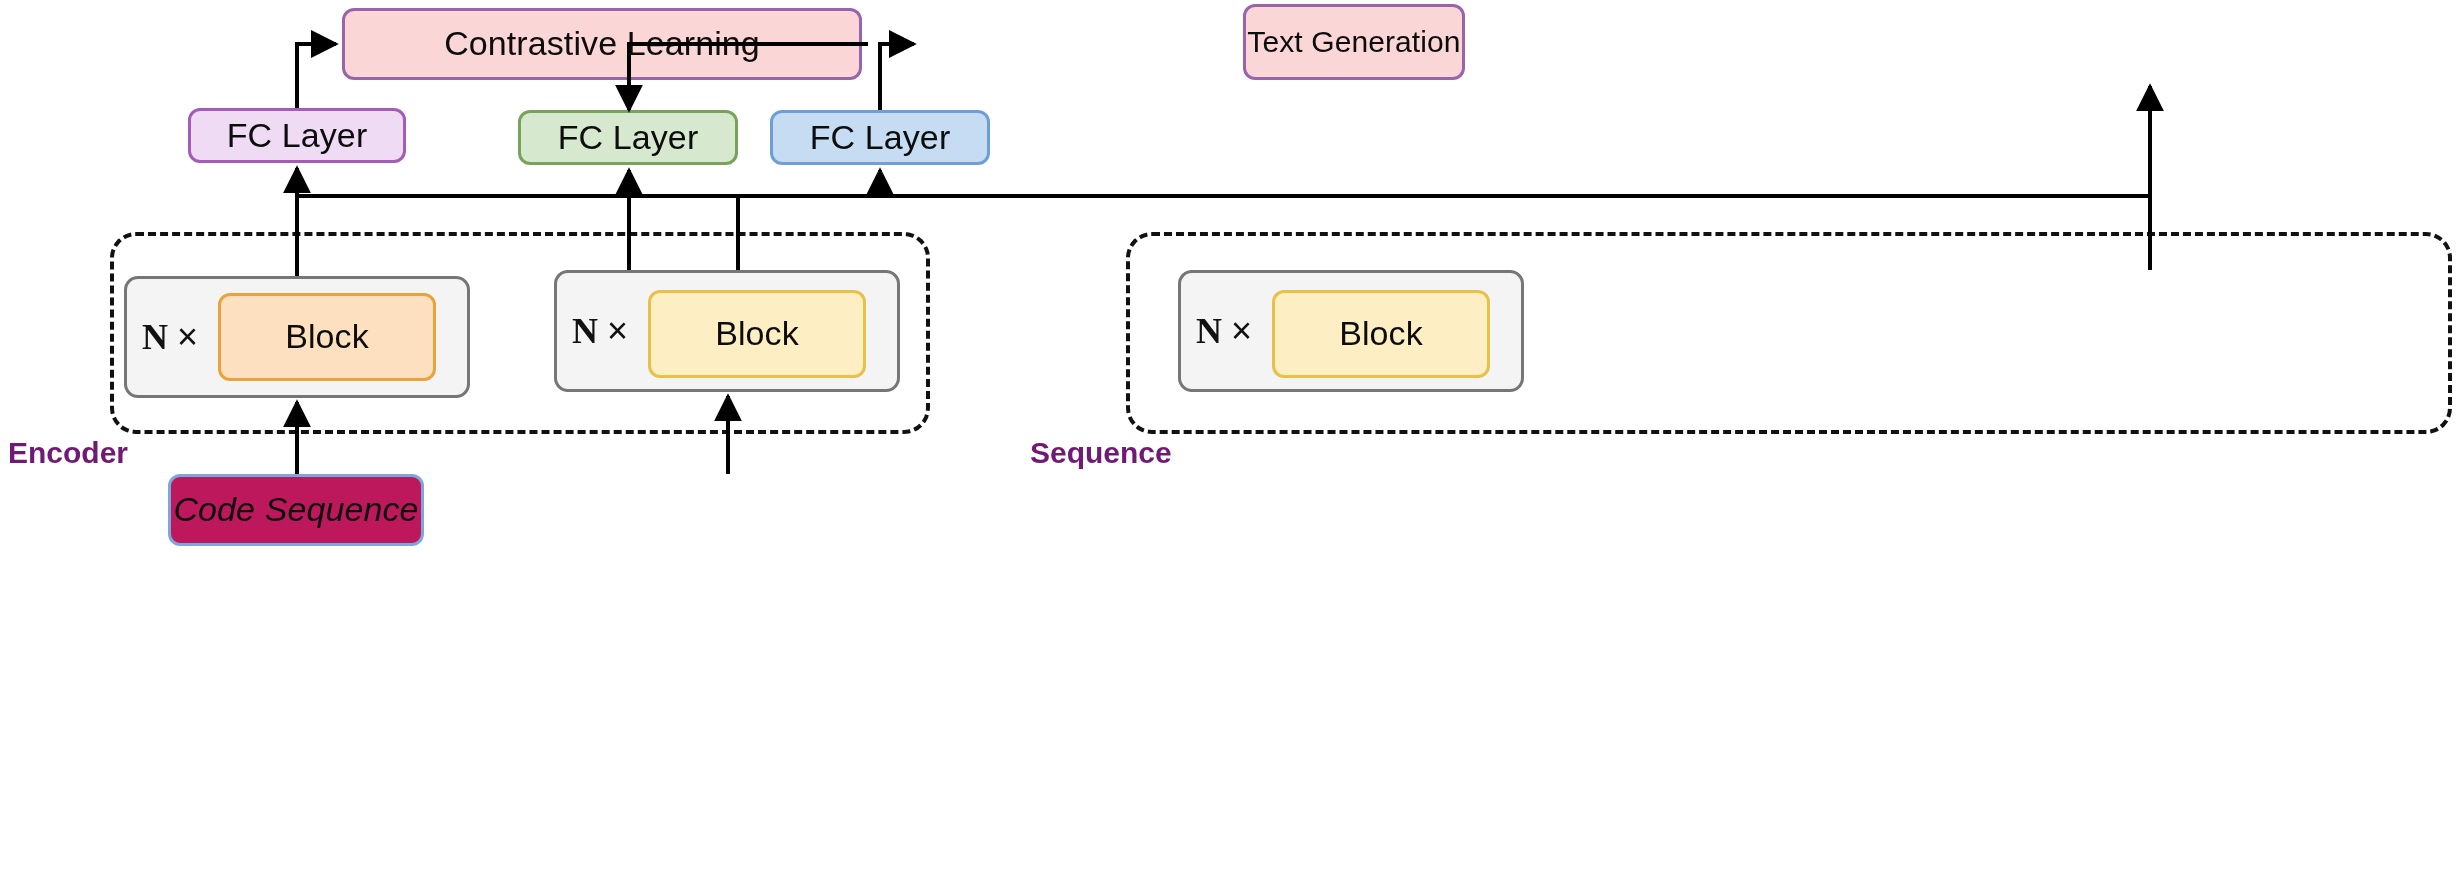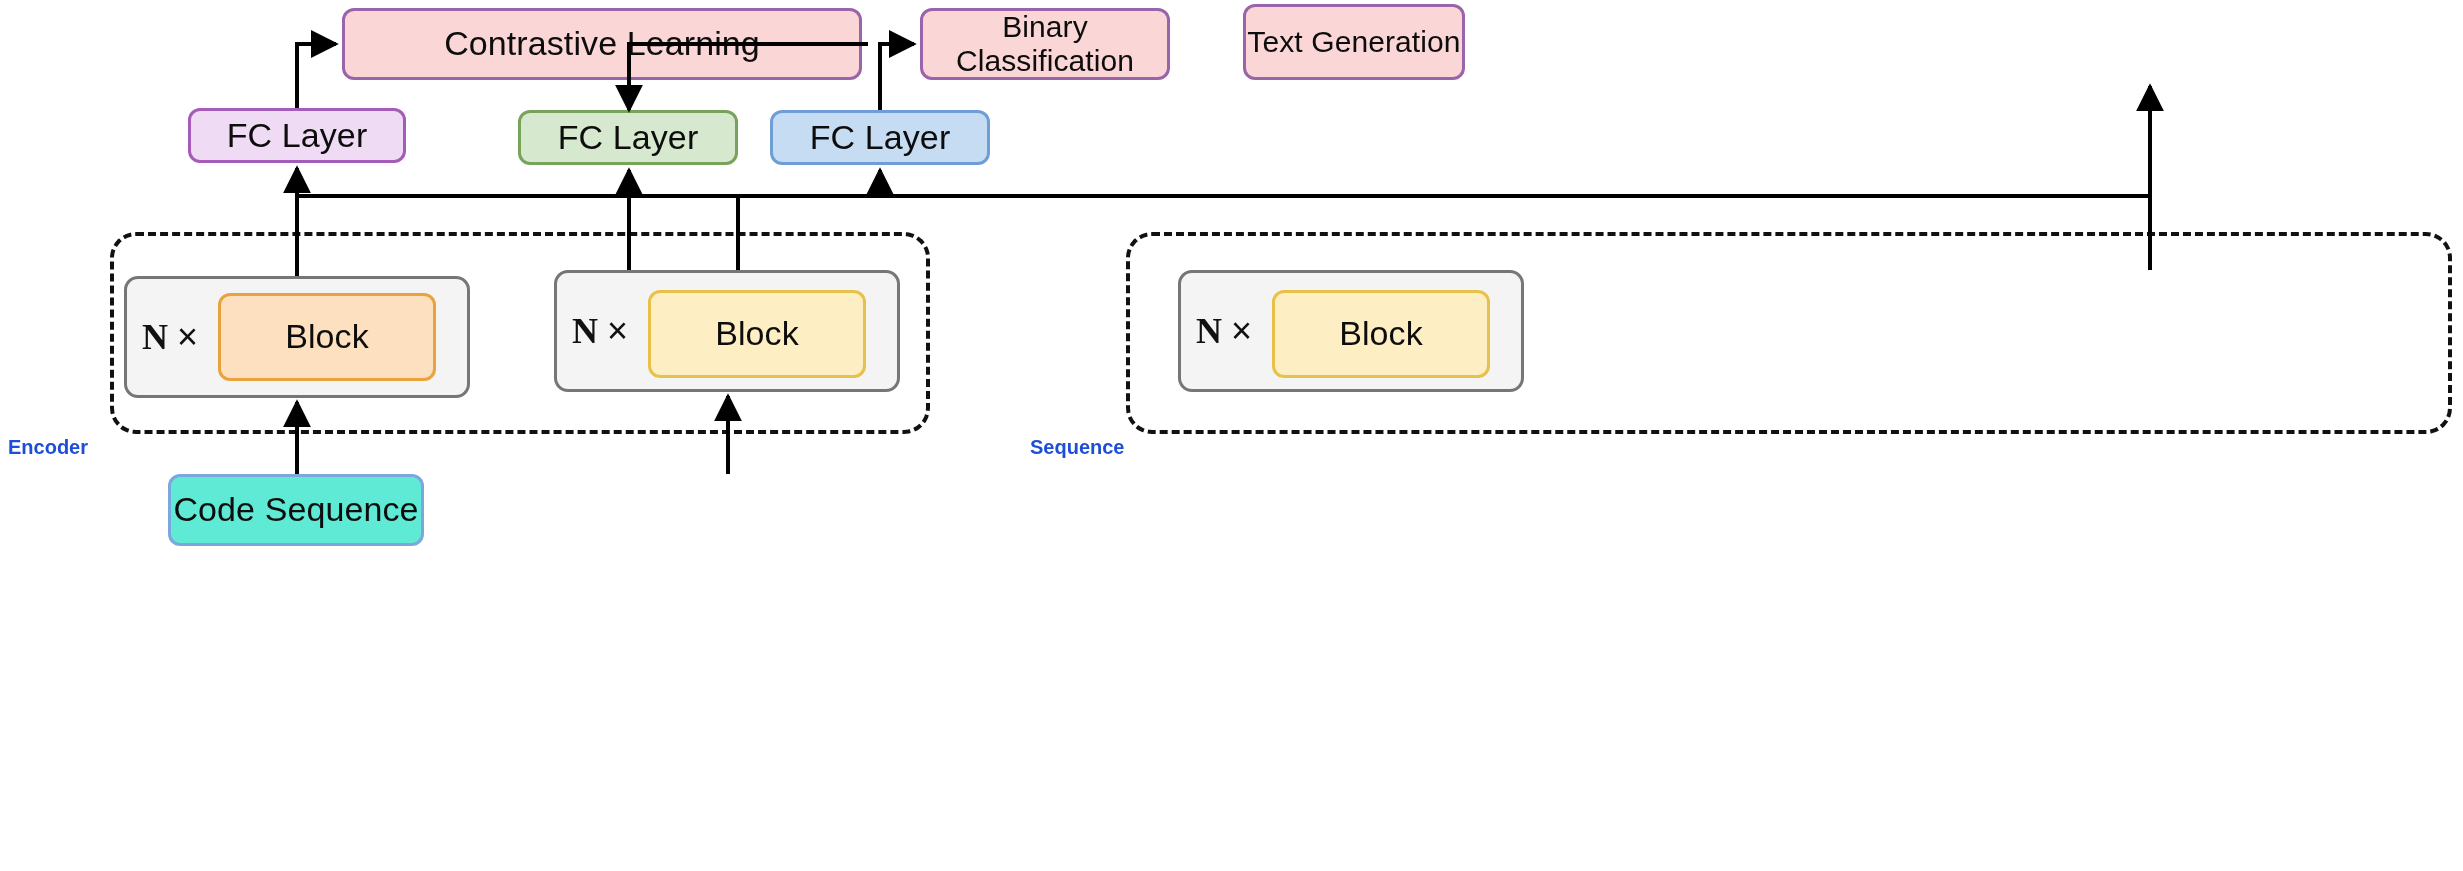--- a/index.html
+++ b/index.html
@@ -43,22 +43,23 @@
   }
   .node.fc-green {
     background: #d6e8cd;
     border-color: #77a35b;
   }
   .node.fc-blue {
     background: #c5dcf3;
     border-color: #6f9ed6;
   }
   .node.seq {
-    background: #5eead4;
+    background: #be185d;
     border-color: #7ba7dd;
+    font-style: italic;
   }
   .node.block-orange {
     background: #fde0c0;
     border-color: #e8a33d;
   }
   .node.block-yellow {
     background: #fdeec4;
     border-color: #e8c14a;
   }
   .stack {
@@ -72,23 +73,23 @@
   .dashed-group {
     position: absolute;
     box-sizing: border-box;
     border: 4px dashed #111111;
     border-radius: 26px;
     background: transparent;
     z-index: 1;
   }
   .group-label {
     position: absolute;
-    font-size: 20px;
+    font-size: 30px;
     font-weight: bold;
-    color: #1d4ed8;
+    color: #701a75;
     z-index: 4;
     white-space: nowrap;
   }
   .nx {
     position: absolute;
     font-size: 36px;
     color: #111111;
     z-index: 4;
     white-space: nowrap;
     font-family: "Liberation Serif", serif;
@@ -140,21 +141,20 @@
 
   <div class="node block-orange" style="left:218px; top:293px; width:218px; height:88px;">Block</div>
   <div class="node block-yellow" style="left:648px; top:290px; width:218px; height:88px;">Block</div>
   <div class="node block-yellow" style="left:1272px; top:290px; width:218px; height:88px;">Block</div>
 
   <div class="node fc-purple" style="left:188px; top:108px; width:218px; height:55px;">FC Layer</div>
   <div class="node fc-green" style="left:518px; top:110px; width:220px; height:55px;">FC Layer</div>
   <div class="node fc-blue" style="left:770px; top:110px; width:220px; height:55px;">FC Layer</div>
 
   <div class="node task" style="left:342px; top:8px; width:520px; height:72px;">Contrastive Learning</div>
-  <div class="node task" style="left:920px; top:8px; width:250px; height:72px; font-size:30px;">Binary Classification</div>
   <div class="node task" style="left:1236px; top:4px; width:222px; height:76px; font-size:30px;margin-left:7px;">Text Generation</div>
 
   <div class="node seq" style="left:168px; top:474px; width:256px; height:72px;">Code Sequence</div>
 
   <svg class="wires" viewBox="0 0 2463 871" xmlns="http://www.w3.org/2000/svg">
     <defs>
       <marker id="arrow" viewBox="0 0 10 10" refX="9" refY="5" markerWidth="7" markerHeight="7" orient="auto-start-reverse">
         <path d="M 0 0 L 10 5 L 0 10 z" fill="#000000"></path>
       </marker>
     </defs>

